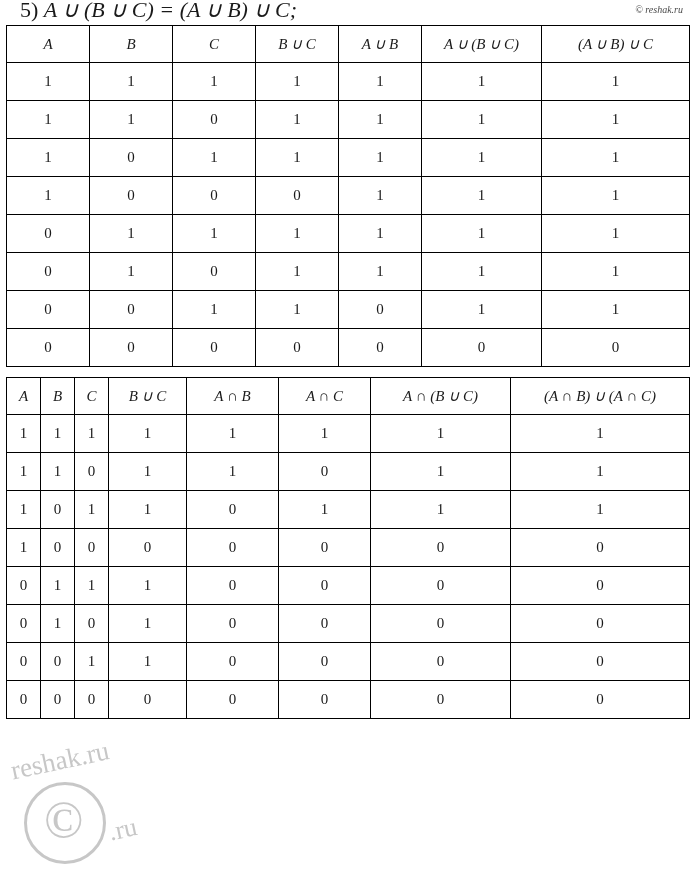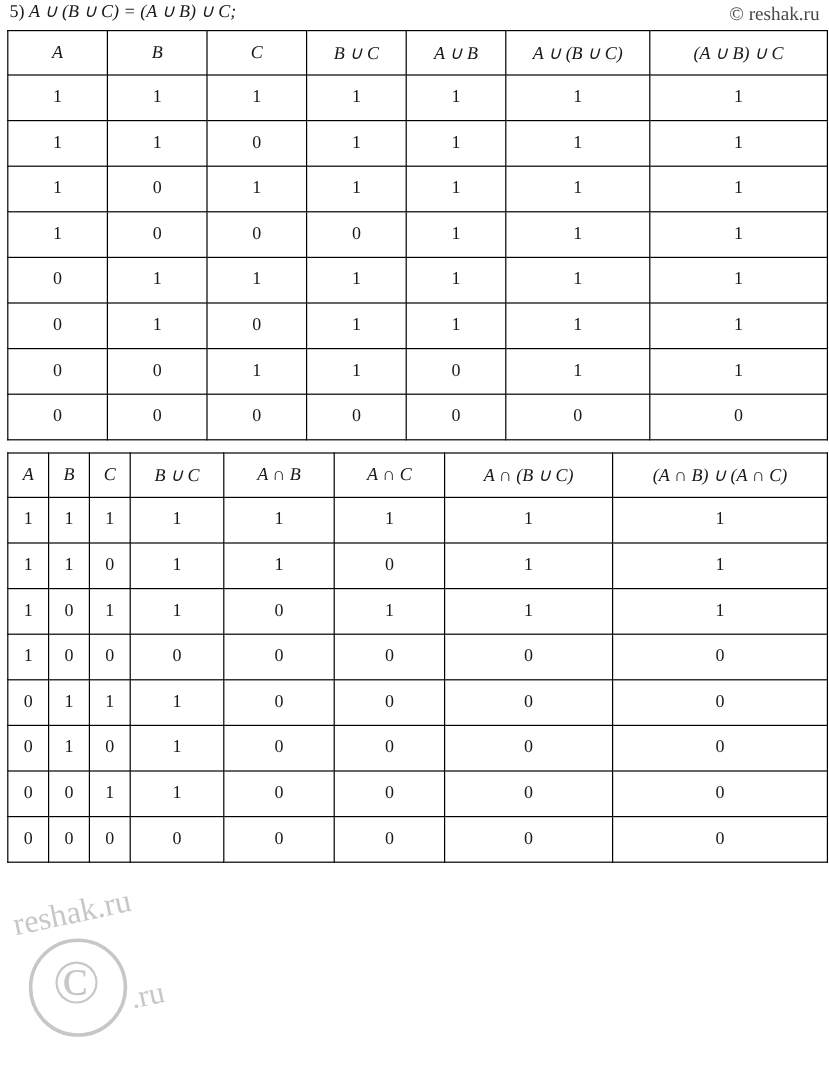--- a/index.html
+++ b/index.html
@@ -20,23 +20,24 @@
     width: 691px;
     height: 888px;
     box-sizing: border-box;
     padding: 0 4px;
   }
   .watermark-top {
     position: absolute;
     top: 4px;
     right: 8px;
     font-family: "Liberation Serif", serif;
-    font-size: 16px;
+    font-size: 10px;
     color: #4a4a4a;
     white-space: nowrap;
+    font-style: italic;
   }
   .watermark-big {
     position: absolute;
     left: 2px;
     top: 744px;
     width: 190px;
     height: 130px;
     pointer-events: none;
     opacity: 0.55;
   }
@@ -76,25 +77,26 @@
     left: 104px;
     top: 74px;
     font-family: "Liberation Serif", serif;
     font-size: 26px;
     color: #9a9a9a;
     transform: rotate(-12deg);
     transform-origin: left top;
   }
 
   .item-line {
-    font-size: 15px;
+    font-size: 22px;
     line-height: 20px;
     padding-left: 4px;
     margin-bottom: 5px;
     white-space: nowrap;
+    margin-left: 12px;
   }
   .item-line .num { font-style: normal; }
   .expr { font-style: italic; }
 
   table.truth {
     border-collapse: collapse;
     table-layout: fixed;
     width: 683px;
     margin: 0 0 0 2px;
     background: transparent;

